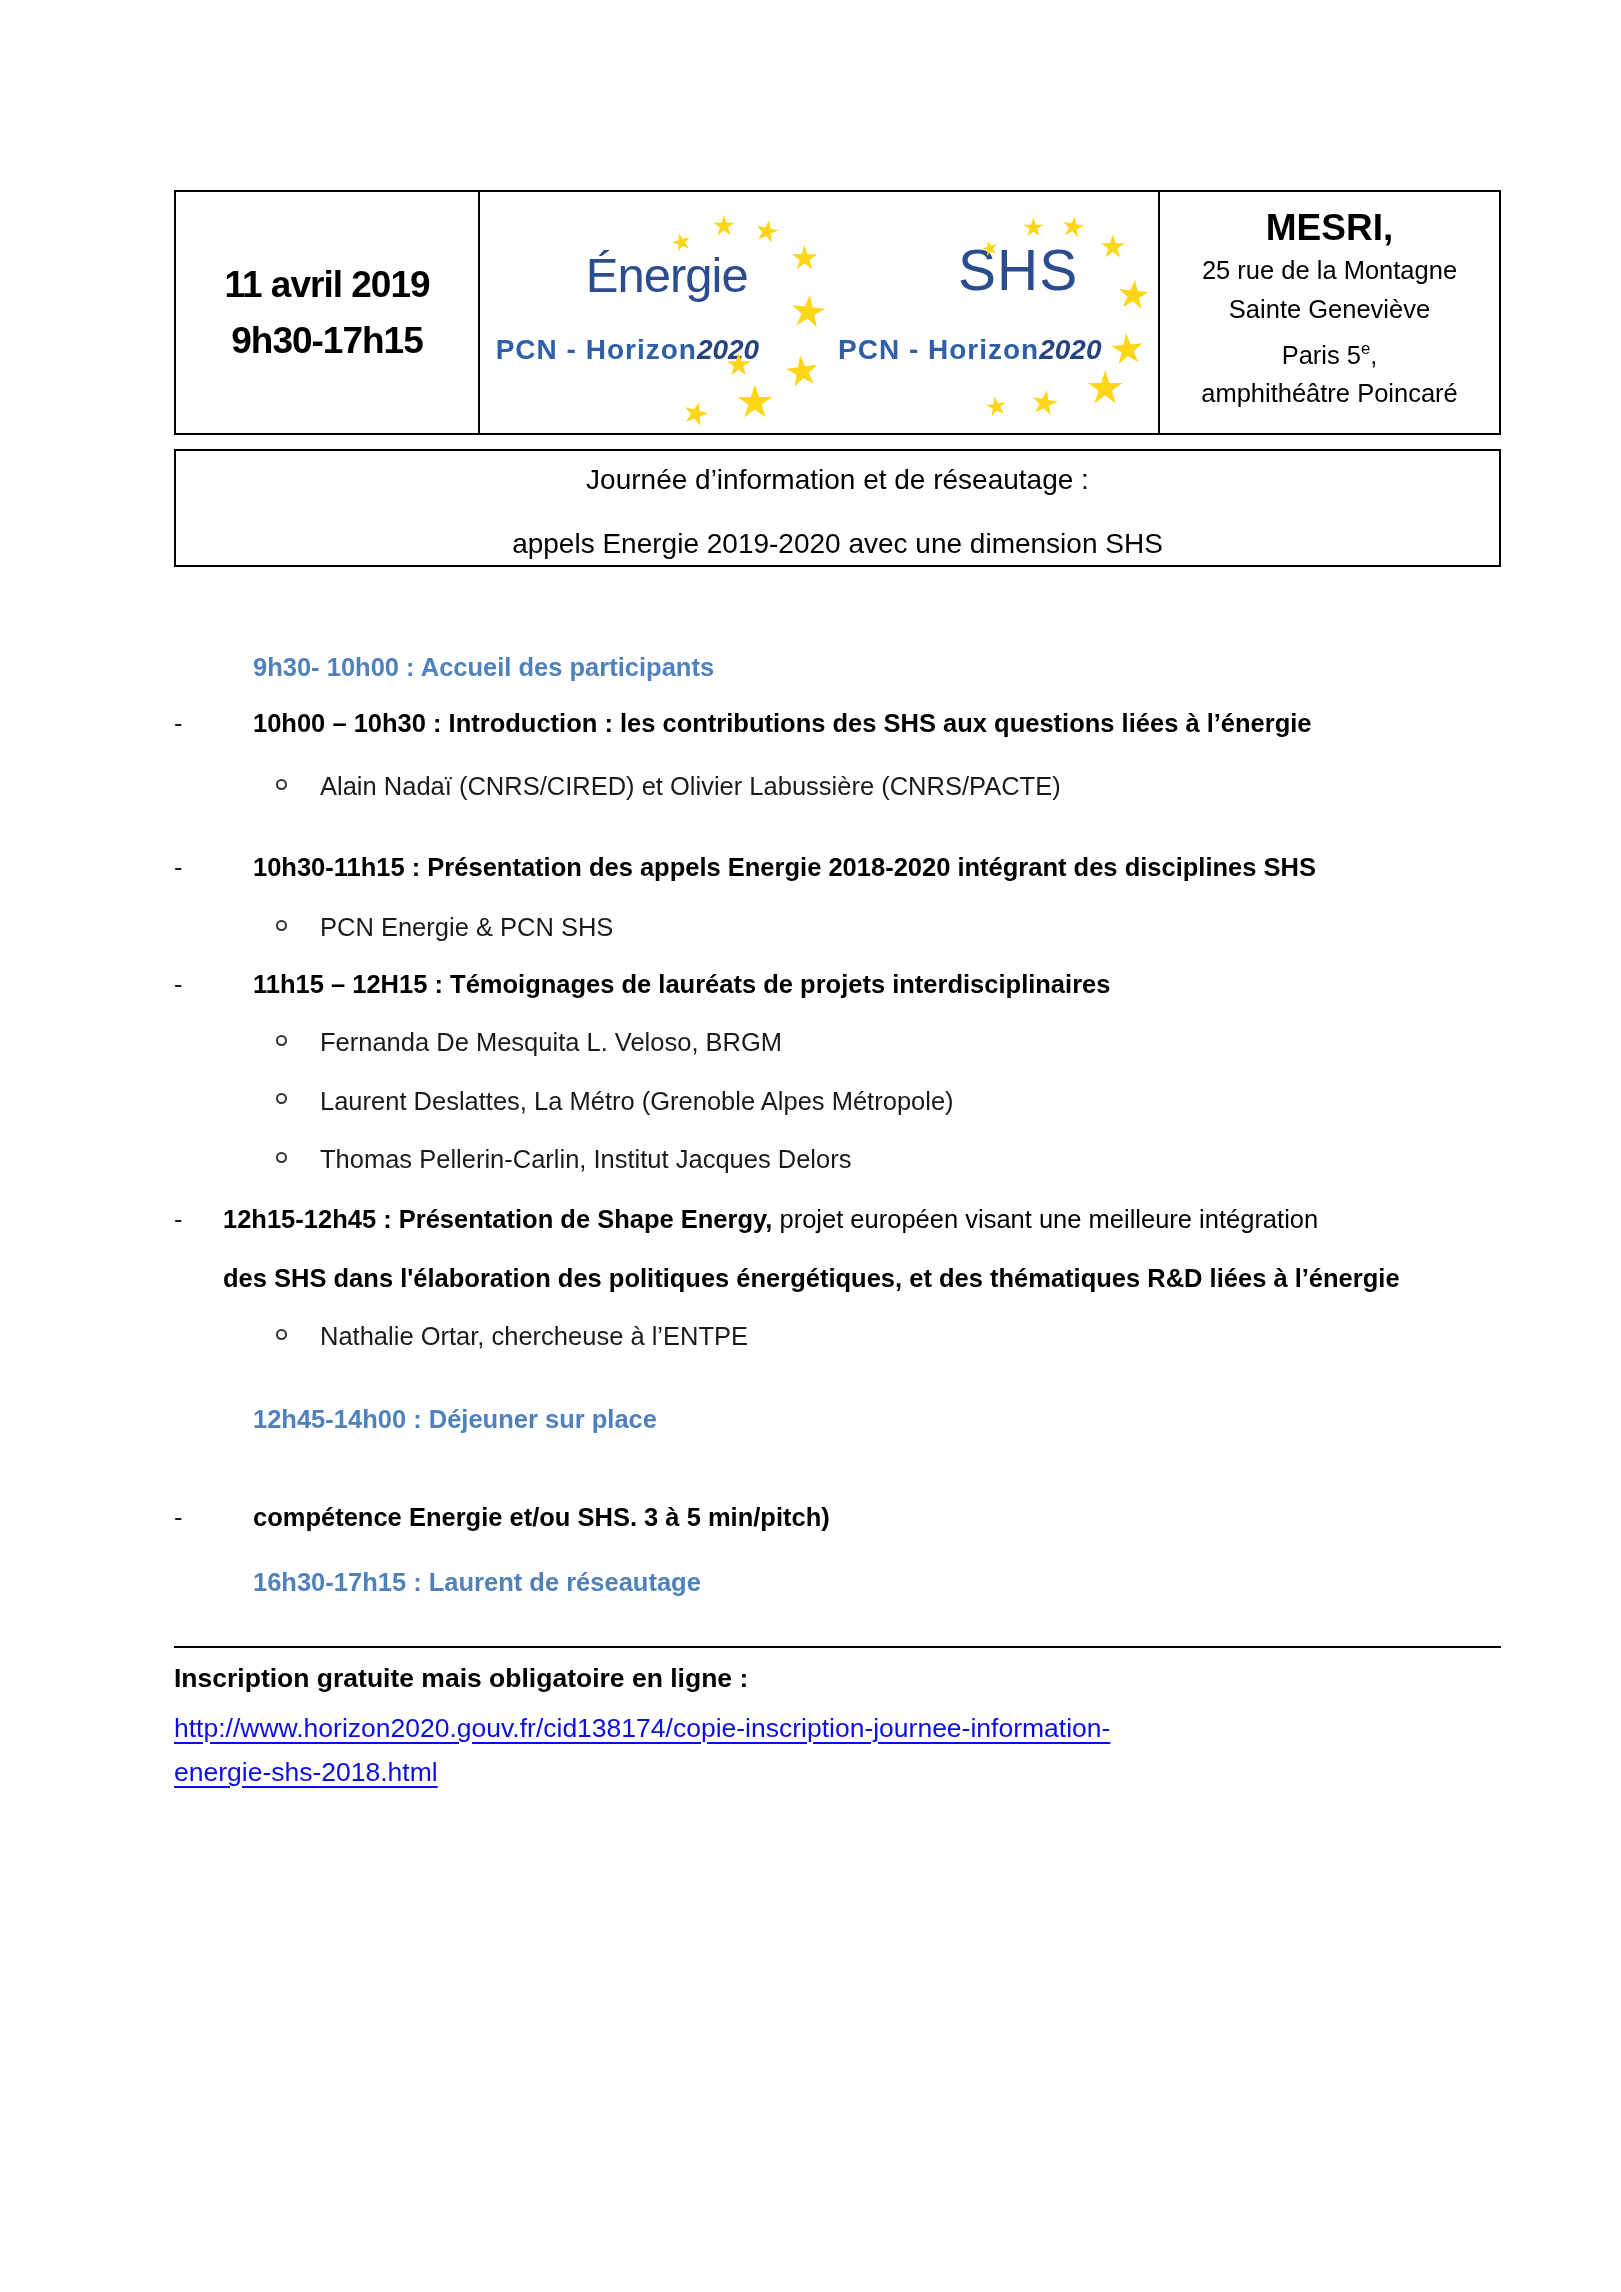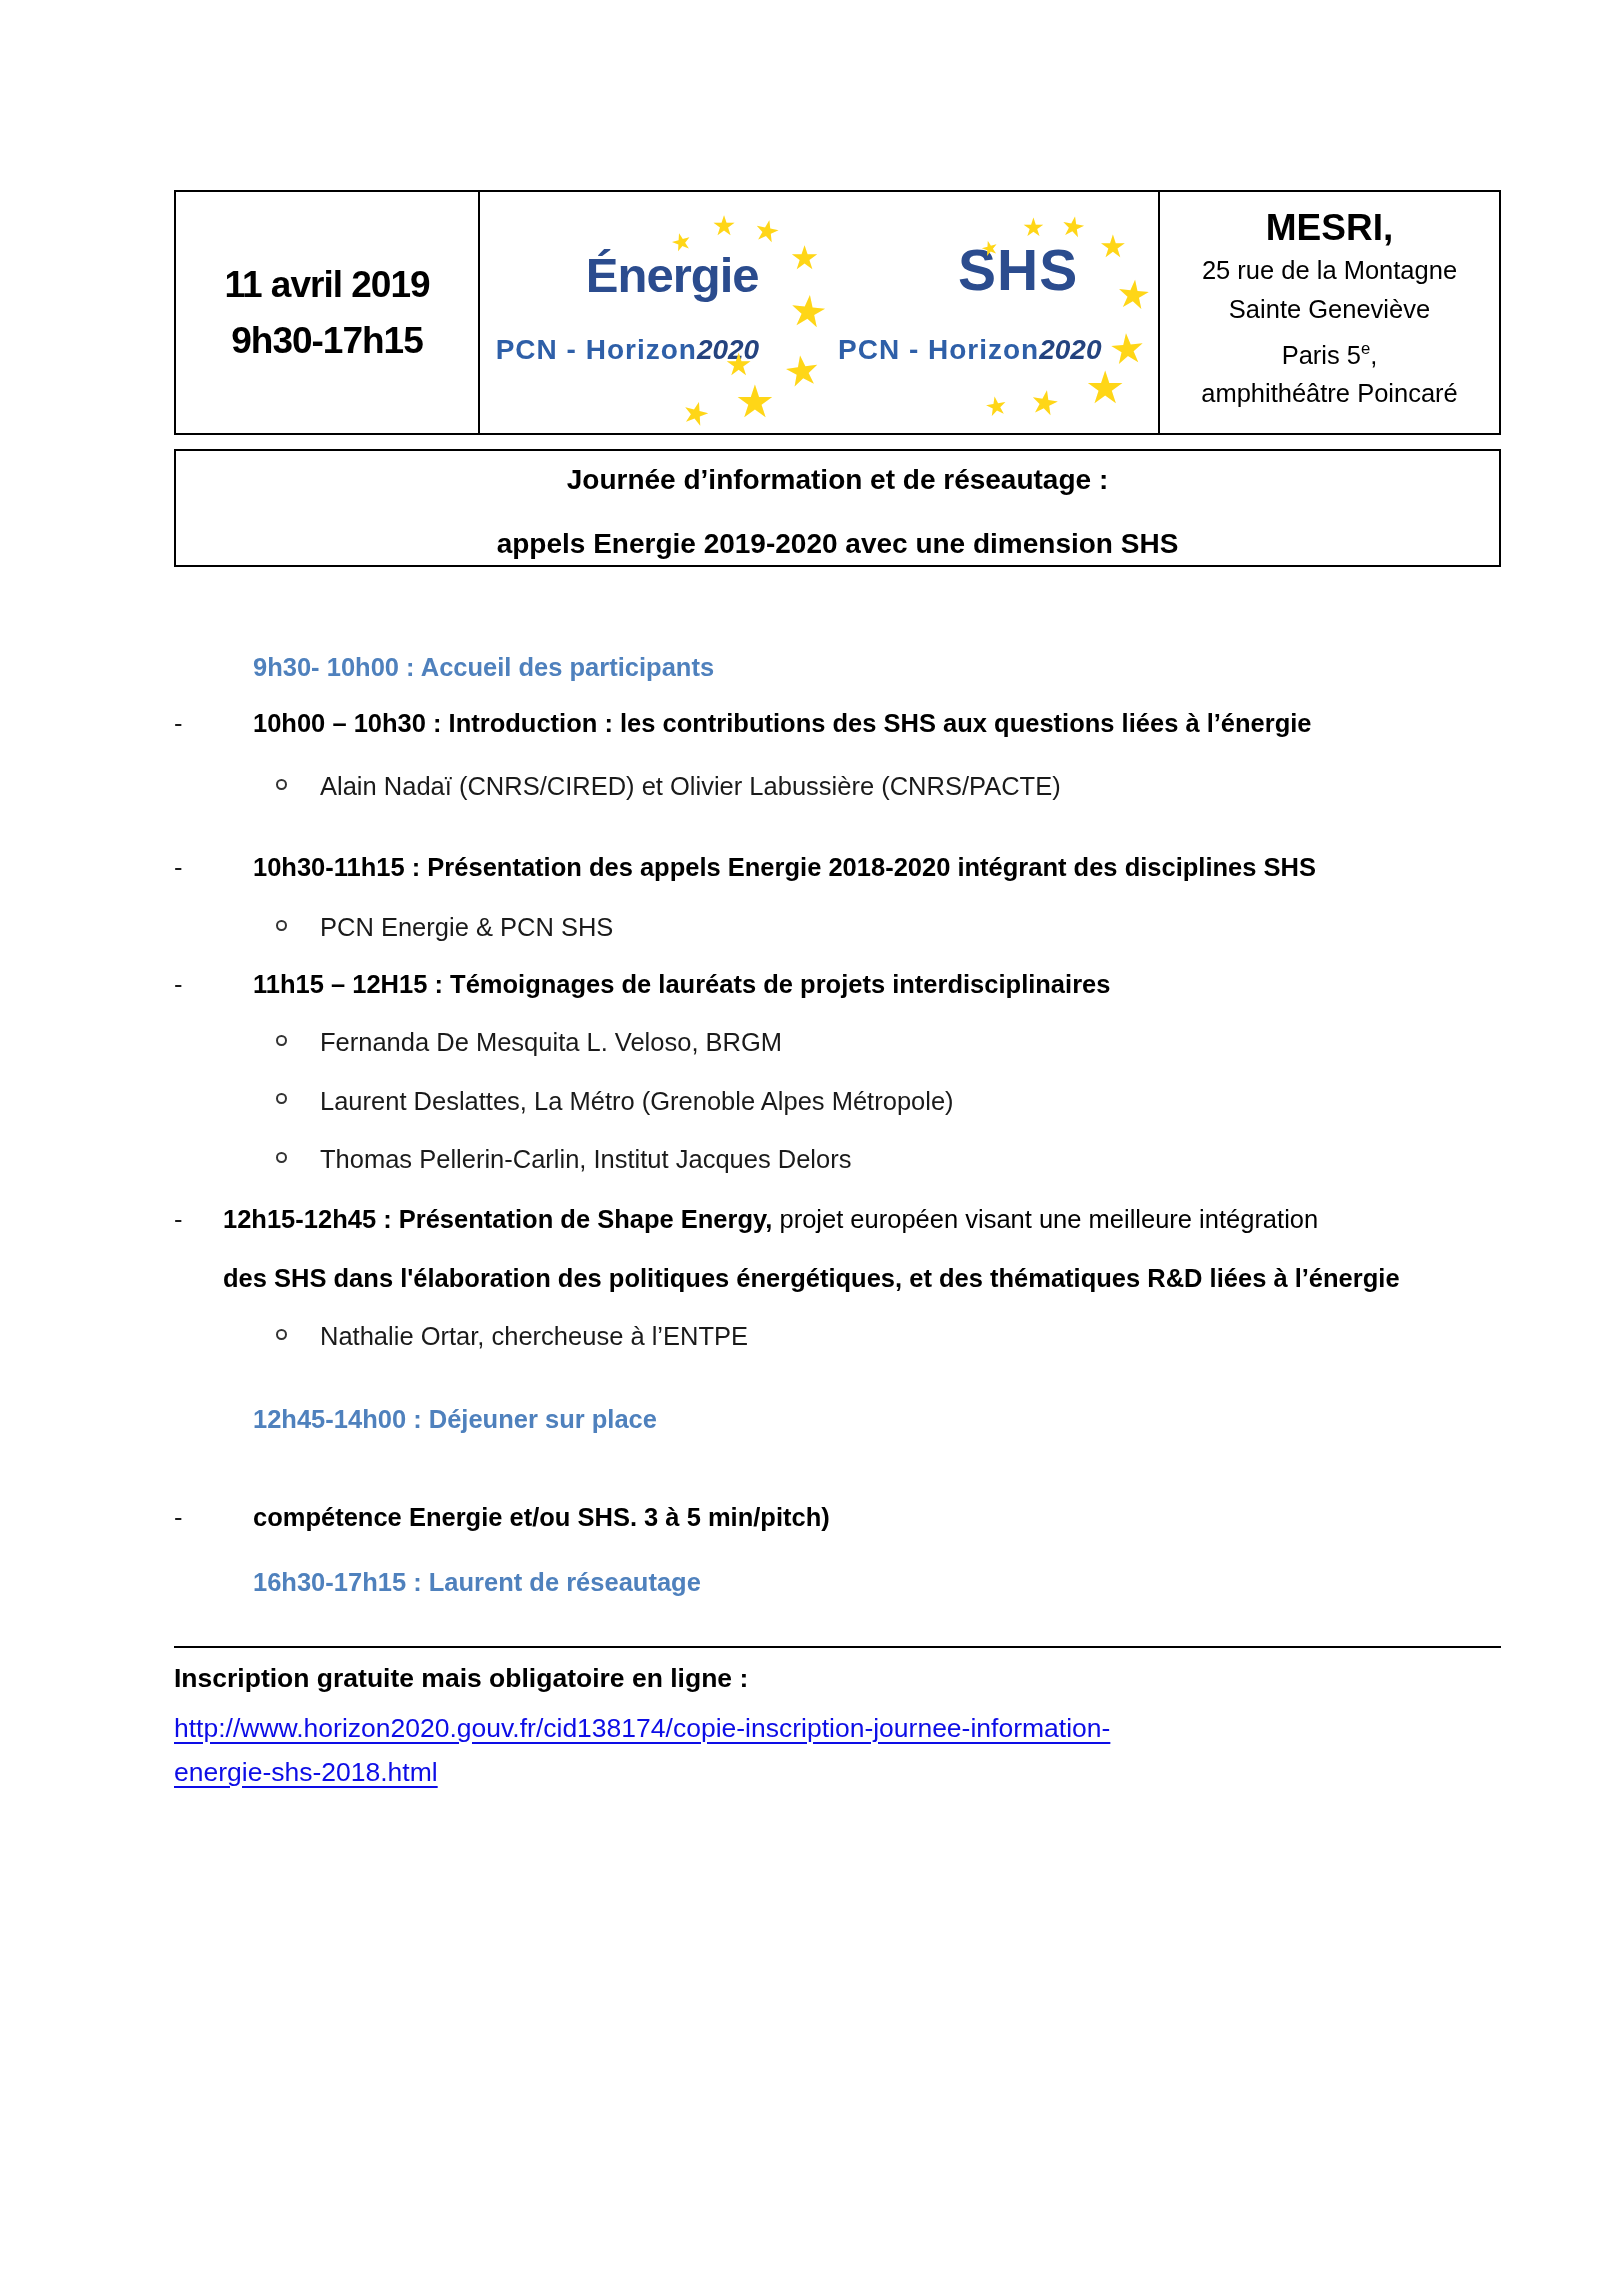--- a/index.html
+++ b/index.html
@@ -27,34 +27,34 @@
     padding-top:11.8px;color:#000;
   }
   .venue-name{font-weight:bold;font-size:37px;line-height:47px;}
   .venue-line{font-size:25.5px;line-height:39px;}
   sup{font-size:16.7px;}
 
   
   .logo{position:absolute;top:13.7px;height:225px;}
   #logo-energie{left:9.8px;width:338px;}
   #logo-shs{left:358px;width:323px;}
-  .logo-title{position:absolute;font-weight:bold;color:#2B4C8E;letter-spacing:-1px;}
+  .logo-title{position:absolute;font-weight:normal;color:#2B4C8E;letter-spacing:-1px;}
   #logo-energie .logo-title{left:96px;top:41px;font-size:49px;}
   #logo-shs .logo-title{left:120px;top:31px;font-size:57px;letter-spacing:1px;}
   .logo-sub{position:absolute;top:128px;font-size:28px;white-space:nowrap;}
   #logo-energie .logo-sub{left:5.9px;}
   #logo-shs .logo-sub{left:0px;}
   .logo-sub .pcn{color:#2E5FA8;font-weight:600;letter-spacing:1px;}
   .logo-sub .yr{color:#24437F;font-weight:bold;font-style:italic;}
   .star{position:absolute;color:#FFD617;line-height:1;}
 
   
   .title-box{
     margin-top:13.7px;border:2.9px solid #000;box-sizing:border-box;height:118px;
-    text-align:center;font-weight:bold;font-size:28px;color:#000;padding-top:12.7px;
+    text-align:center;font-weight:normal;font-size:28px;color:#000;padding-top:12.7px;
   }
   .title-line{line-height:33px;}
   .title-line + .title-line{margin-top:31px;}
 
   
   #agenda{margin-top:84px;font-size:25.5px;}
   .a-item{position:relative;line-height:32px;}
   .a-item .line{white-space:nowrap;}
   .a-item.session{padding-left:79px;font-weight:bold;color:#000;}
   .a-item.session-blue{padding-left:79px;font-weight:bold;color:#4F81BD;}

